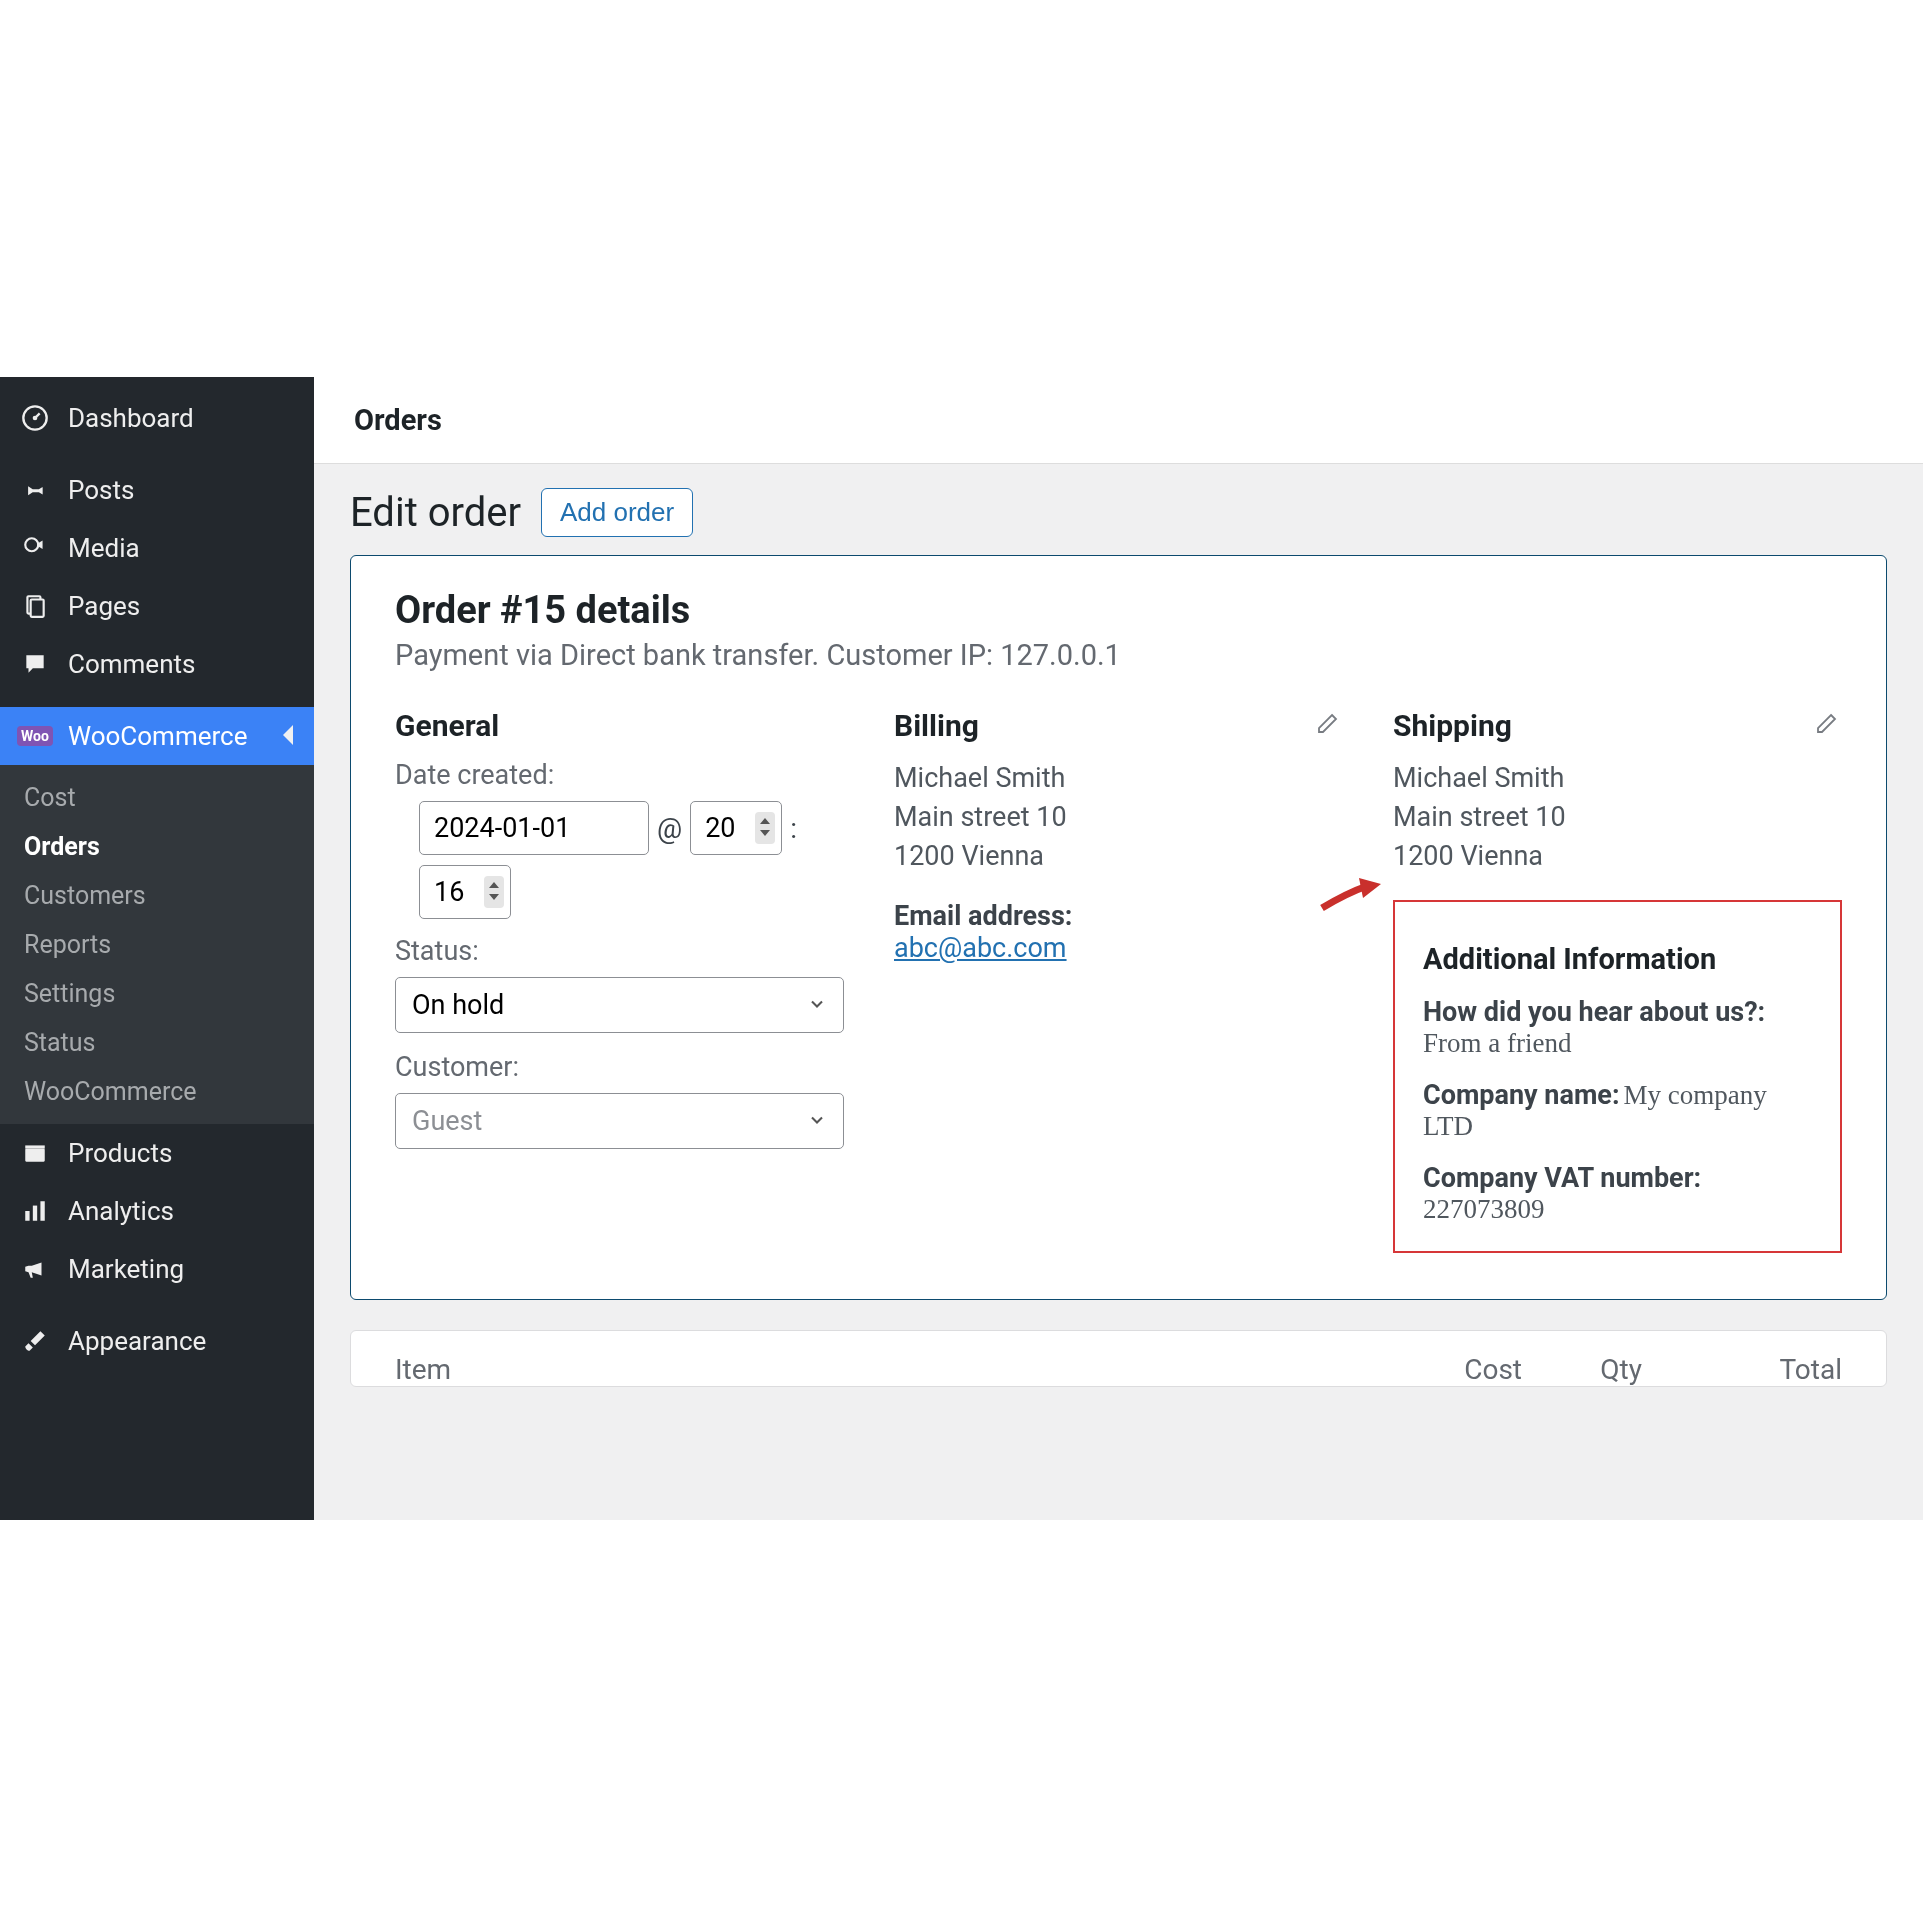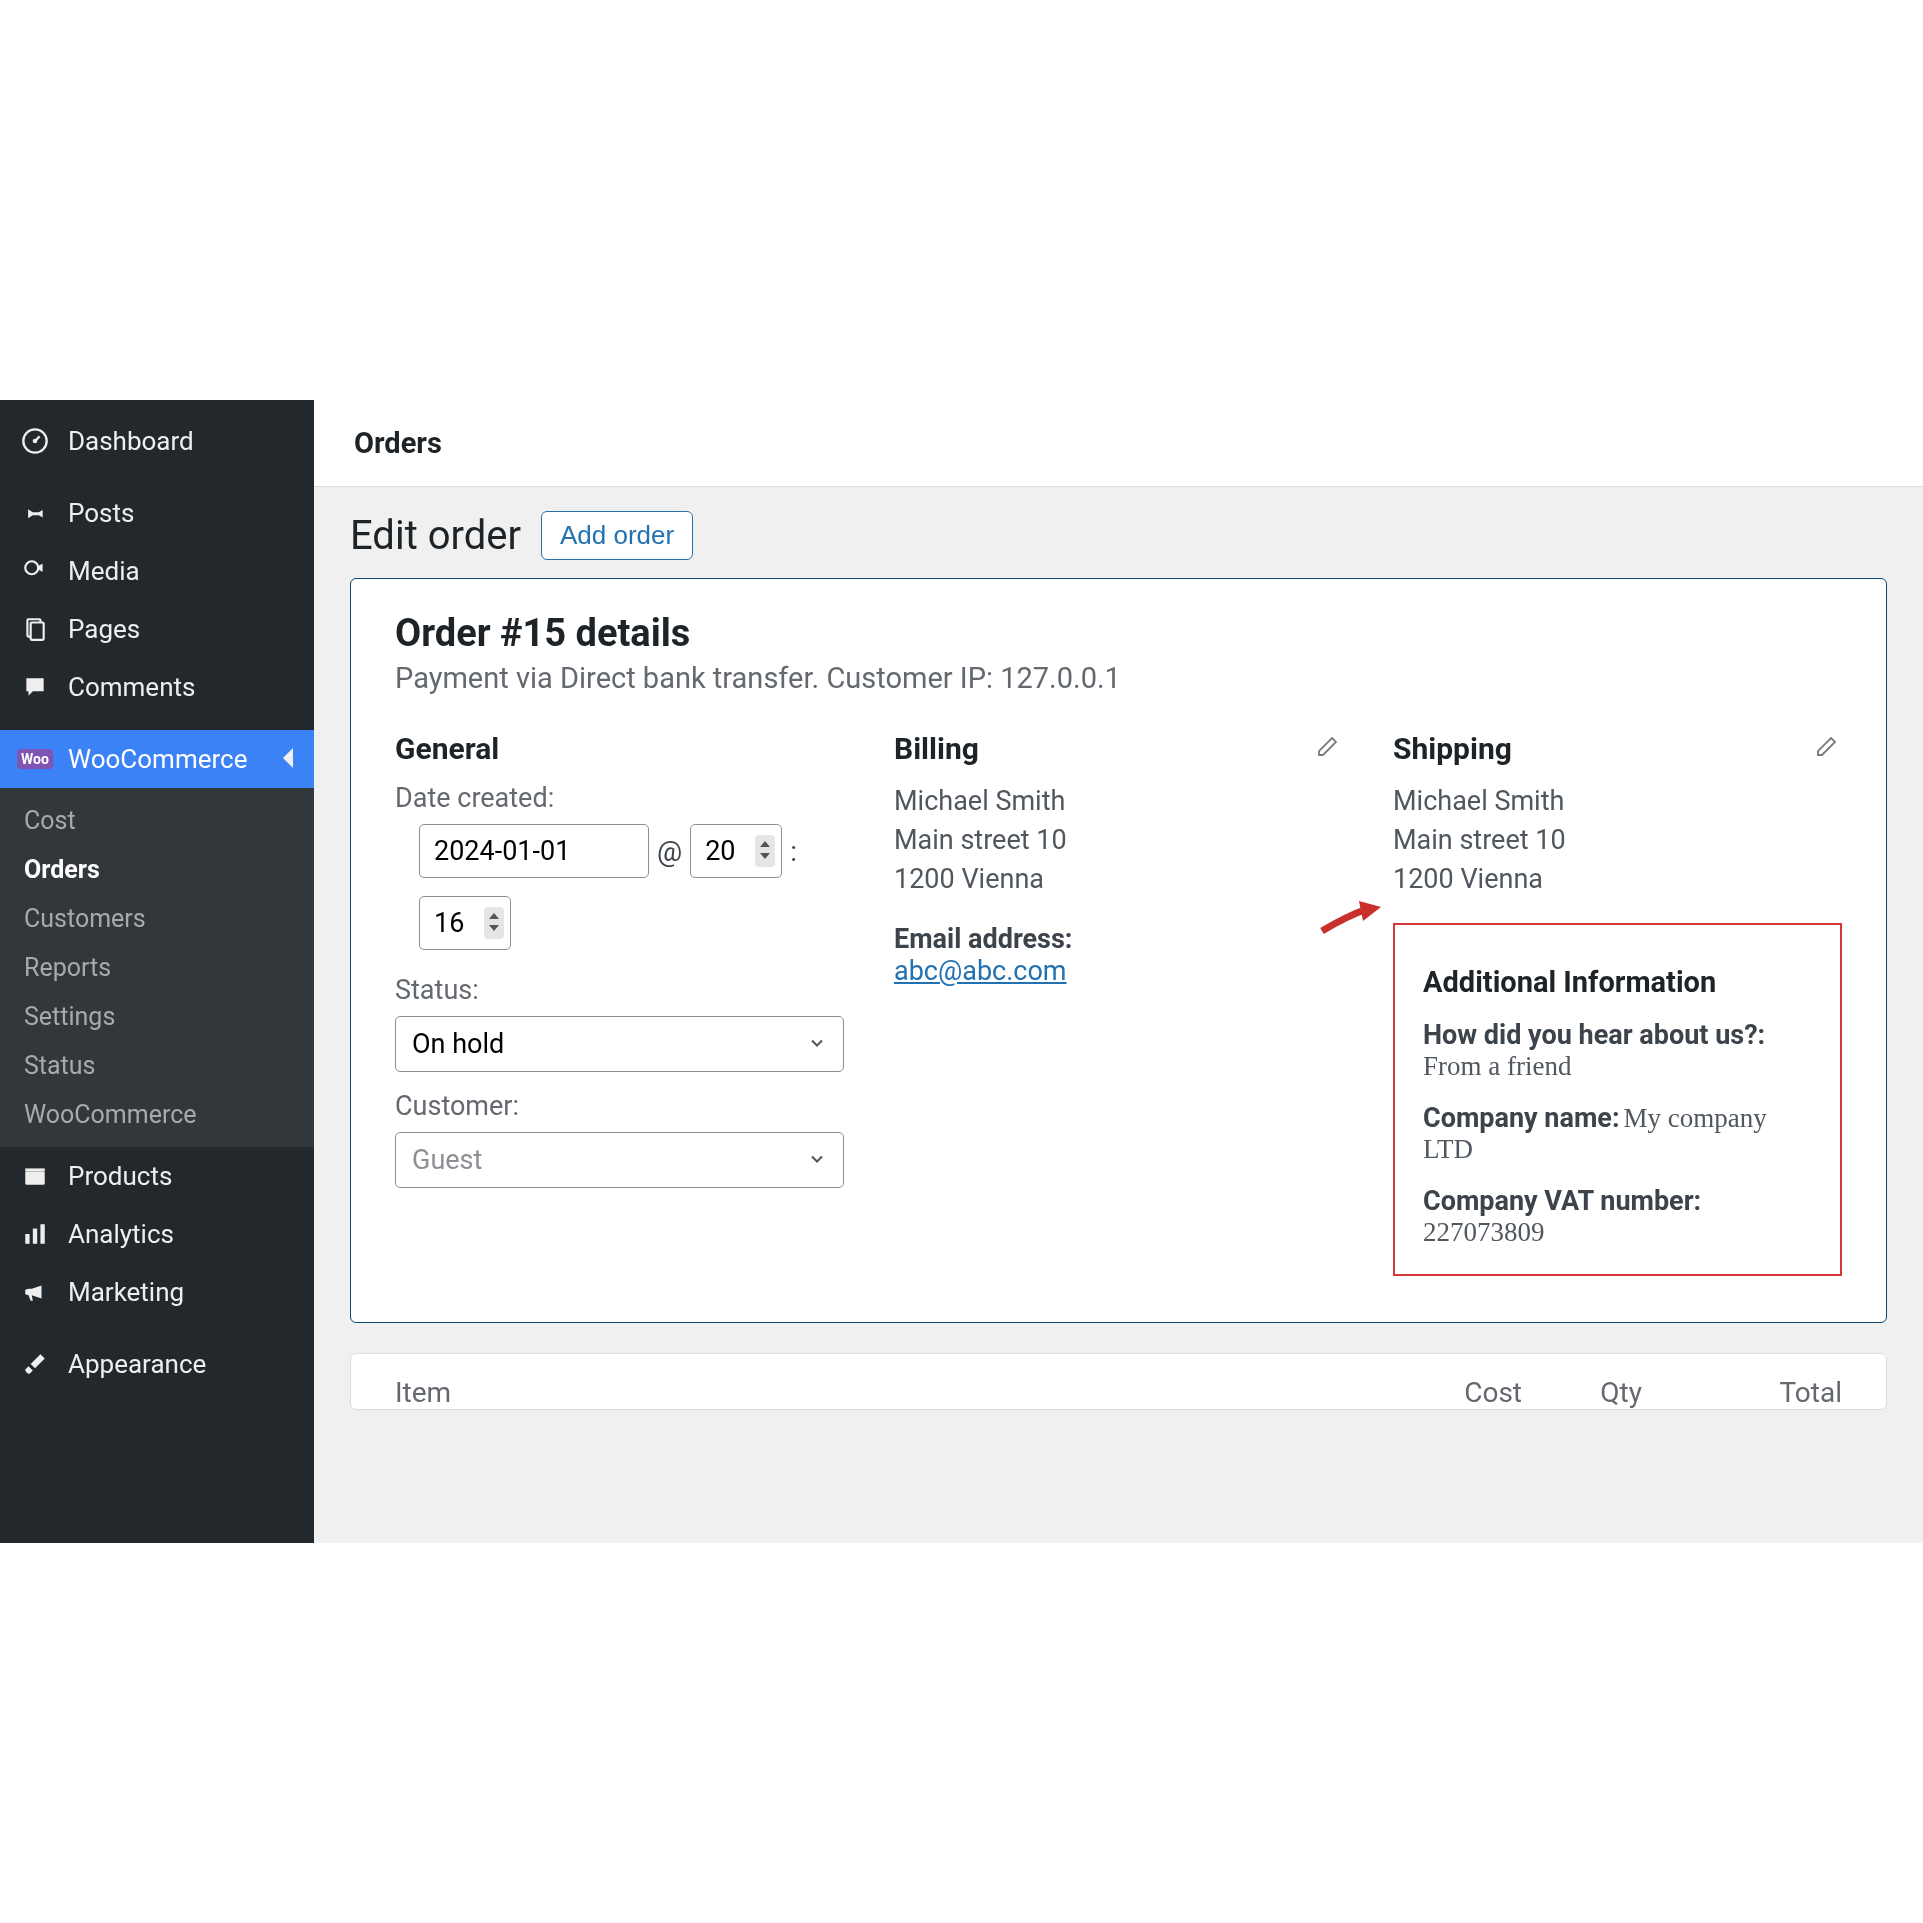--- a/index.html
+++ b/index.html
@@ -5,21 +5,21 @@
   * { box-sizing: border-box; margin: 0; padding: 0; }
   body {
     font-family: -apple-system, BlinkMacSystemFont, "Segoe UI", Roboto, sans-serif;
     background: #fff;
     width: 1923px;
     height: 1923px;
     position: relative;
   }
   .app-wrap {
     position: absolute;
-    top: 400px;
+    top: 377px;
     left: 0;
     width: 1923px;
     height: 1143px;
     display: flex;
     background: #f0f0f1;
   }
   .sidebar {
     width: 314px;
     background: #23282d;
     color: #eee;
@@ -147,21 +147,21 @@
     font-size: 27px;
     color: #646970;
     margin-bottom: 10px;
     display: block;
   }
   .date-row {
     display: flex;
     align-items: center;
     gap: 8px;
     flex-wrap: wrap;
-    margin-bottom: 24px;
+    margin-bottom: 16px;
     padding-left: 24px;
   }
   .txt, .num {
     border: 1px solid #8c8f94;
     border-radius: 5px;
     padding: 10px 14px;
     font-size: 27px;
     background: #fff;
   }
   .txt { width: 230px; }

